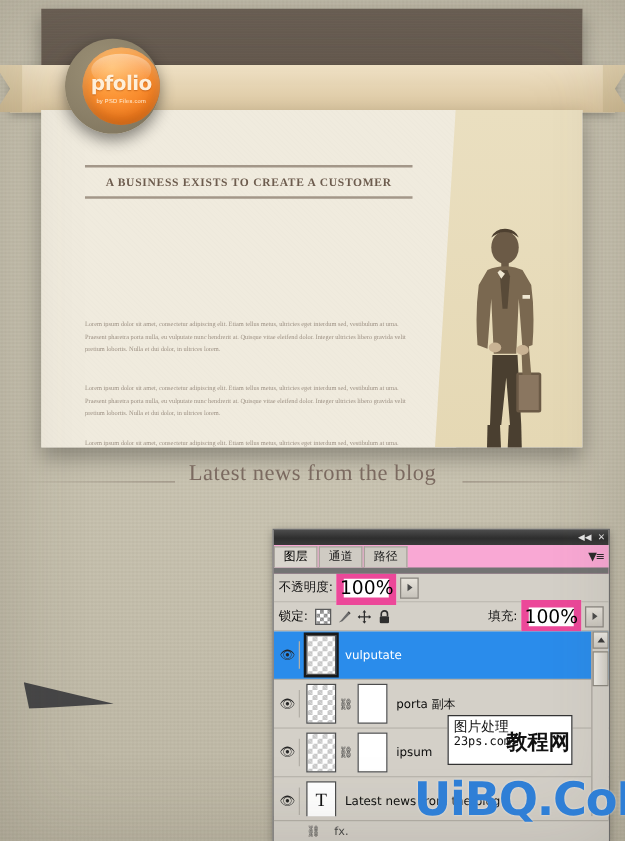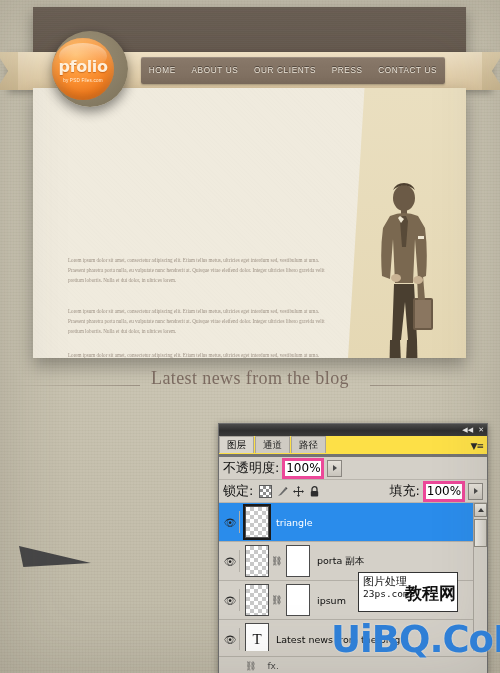--- a/index.html
+++ b/index.html
@@ -63,21 +63,21 @@
   .nav a{
     color:#e9e2d6;text-decoration:none;font-size:8.2px;letter-spacing:.65px;
     text-shadow:0 -1px 0 rgba(0,0,0,.45);white-space:nowrap;padding:0 2px;
   }
 
   
   .logo{
     position:absolute;left:52px;top:31px;width:76px;height:76px;border-radius:50%;
     background:radial-gradient(circle at 40% 32%,#9b9076 0%,#8b8068 55%,#7a7058 100%);
     box-shadow:0 5px 12px rgba(0,0,0,.45);
-    display:flex;align-items:center;justify-content:flex-start;z-index:6;
+    display:flex;align-items:center;justify-content:flex-end;z-index:6;
   }
   .logo-inner{
     width:62px;height:62px;border-radius:50%;
     background:radial-gradient(circle at 38% 26%,#ffb457 0%,#fb9233 42%,#f07a1d 75%,#e06a12 100%);
     box-shadow:inset 0 -4px 10px rgba(140,60,0,.45), inset 0 3px 8px rgba(255,220,170,.55);
     position:relative;display:flex;flex-direction:column;align-items:center;justify-content:center;
   }
   .logo-inner:before{
     content:"";position:absolute;left:7px;top:5px;width:48px;height:26px;border-radius:50%;
     background:linear-gradient(180deg,rgba(255,255,255,.42),rgba(255,255,255,0));
@@ -156,45 +156,45 @@
     background:#d4d0c8;border:1px solid #6e6e6e;
     font-family:"DejaVu Sans", sans-serif;box-shadow:0 2px 7px rgba(0,0,0,.35);
     overflow:hidden;
   }
   .ps-titlebar{
     height:12px;background:linear-gradient(180deg,#4b4b4b 0%,#2e2e2e 55%,#3a3a3a 100%);
     display:flex;align-items:center;justify-content:flex-end;padding-right:3px;gap:5px;
   }
   .ps-titlebar .tb-ico{color:#e7e7e7;font-size:7px;line-height:1;}
   .ps-tabs{
-    height:18px;background:#fde047;display:flex;align-items:flex-start;
-    border-bottom:3px solid #737373;position:relative;
+    height:18px;background:#f9a8d4;display:flex;align-items:flex-end;
+    border-bottom:5px solid #737373;position:relative;
   }
   .ps-tab{
     height:16px;line-height:16px;padding:0 7px;font-size:9.5px;color:#1c1c1c;
     background:#cfcbc3;border:1px solid #a8a49c;border-bottom:none;margin-right:1px;
   }
   .ps-tab.active{background:#d9d5cd;color:#000;}
   .ps-menu{
     position:absolute;right:4px;bottom:3px;font-size:9px;color:#2a2a2a;letter-spacing:-1px;
   }
   .ps-row{
     height:22px;display:flex;align-items:center;padding:0 4px;gap:3px;
     border-bottom:1px solid #b9b5ad;background:#d4d0c8;
   }
   .ps-select{
     flex:0 0 128px;height:16px;background:#fff;border:1px solid #7e7a72;
     display:flex;align-items:center;justify-content:space-between;
     padding:0 3px;font-size:9.5px;color:#000;
   }
   .caret{width:0;height:0;border-left:3.5px solid transparent;border-right:3.5px solid transparent;border-top:4px solid #222;}
-  .ps-lbl{font-size:13px;color:#111;white-space:nowrap;}
+  .ps-lbl{font-size:10px;color:#111;white-space:nowrap;}
   .ps-num{
-    width:36px;height:15px;background:#fff;border:3px solid #ec4899;
-    font-size:12px;color:#000;display:flex;align-items:center;justify-content:center;
+    width:36px;height:15px;background:#fff;border:6px solid #ec4899;
+    font-size:15px;color:#000;display:flex;align-items:center;justify-content:center;
   }
   .ps-spin{
     width:13px;height:15px;background:linear-gradient(180deg,#e6e2da,#c8c4bc);
     border:1px solid #8a8680;display:flex;align-items:center;justify-content:center;
   }
   .ps-spin i{width:0;height:0;border-top:3px solid transparent;border-bottom:3px solid transparent;border-left:4px solid #4a4a4a;}
   .lock-icons{display:flex;align-items:center;gap:5px;margin-left:3px;}
   .li{width:11px;height:11px;display:inline-block;}
   .li.checker{
     background-image:linear-gradient(45deg,#8d8d8d 25%,transparent 25%,transparent 75%,#8d8d8d 75%),
@@ -276,27 +276,20 @@
 
   <div class="bg-texture"></div>
   <div class="bg-noise"></div>
 
   <div class="header-plate"></div>
 
   <div class="ribbon"></div>
   <div class="ribbon-tail left"></div>
   <div class="ribbon-tail right"></div>
 
-  <nav class="nav">
-    <a href="#">HOME</a>
-    <a href="#">ABOUT US</a>
-    <a href="#">OUR CLIENTS</a>
-    <a href="#">PRESS</a>
-    <a href="#">CONTACT US</a>
-  </nav>
 
   <div class="logo">
     <div class="logo-inner">
       <div class="logo-word">pfolio</div>
       <div class="logo-sub">by PSD Files.com</div>
     </div>
   </div>
 
   <div class="card">
     <div class="card-left"></div>
@@ -319,20 +312,25 @@
         <path d="M51 96 l6 0 l2 24 l-7 0z" fill="#7a6850"></path>
         <ellipse cx="52" cy="100" rx="5" ry="4" fill="#c9b394"></ellipse>
         <ellipse cx="30" cy="98" rx="5" ry="4" fill="#c9b394"></ellipse>
       </g>
       <g fill="#efe7d2">
         <path d="M34 36 l4 3 l-3 4 l-3 -5z"></path>
         <rect x="52" y="56" width="6" height="3"></rect>
       </g>
     </svg>
 
+    <div class="headline-wrap">
+      <div class="hr-thick"></div>
+      <div class="headline">A BUSINESS EXISTS TO CREATE A CUSTOMER</div>
+      <div class="hr-thick"></div>
+    </div>
 
     <div class="para p1">Lorem ipsum dolor sit amet, consectetur adipiscing elit. Etiam tellus metus, ultricies eget interdum sed, vestibulum at urna. Praesent pharetra porta nulla, eu vulputate nunc hendrerit at. Quisque vitae eleifend dolor. Integer ultricies libero gravida velit pretium lobortis. Nulla et dui dolor, in ultrices lorem.</div>
     <div class="para p2">Lorem ipsum dolor sit amet, consectetur adipiscing elit. Etiam tellus metus, ultricies eget interdum sed, vestibulum at urna. Praesent pharetra porta nulla, eu vulputate nunc hendrerit at. Quisque vitae eleifend dolor. Integer ultricies libero gravida velit pretium lobortis. Nulla et dui dolor, in ultrices lorem.</div>
     <div class="para p3">Lorem ipsum dolor sit amet, consectetur adipiscing elit. Etiam tellus metus, ultricies eget interdum sed, vestibulum at urna.</div>
 
   </div>
 
   <div class="blog-sec">
     <div class="blog-line l"></div>
     <div class="blog-line r"></div>
@@ -385,21 +383,21 @@
       <div class="ps-spin">
           <i></i>
         </div>
     </div>
 
     <div class="layers">
 
       <div class="layer sel">
         <div class="eye">👁</div>
         <div class="thumb sel-out"></div>
-        <div class="lname">triangle</div>
+        <div class="lname">vulputate</div>
       </div>
 
       <div class="layer">
         <div class="eye">👁</div>
         <div class="thumb"></div>
         <div class="linkico">⛓</div>
         <div class="thumb white"></div>
         <div class="lname">porta 副本</div>
       </div>
 

